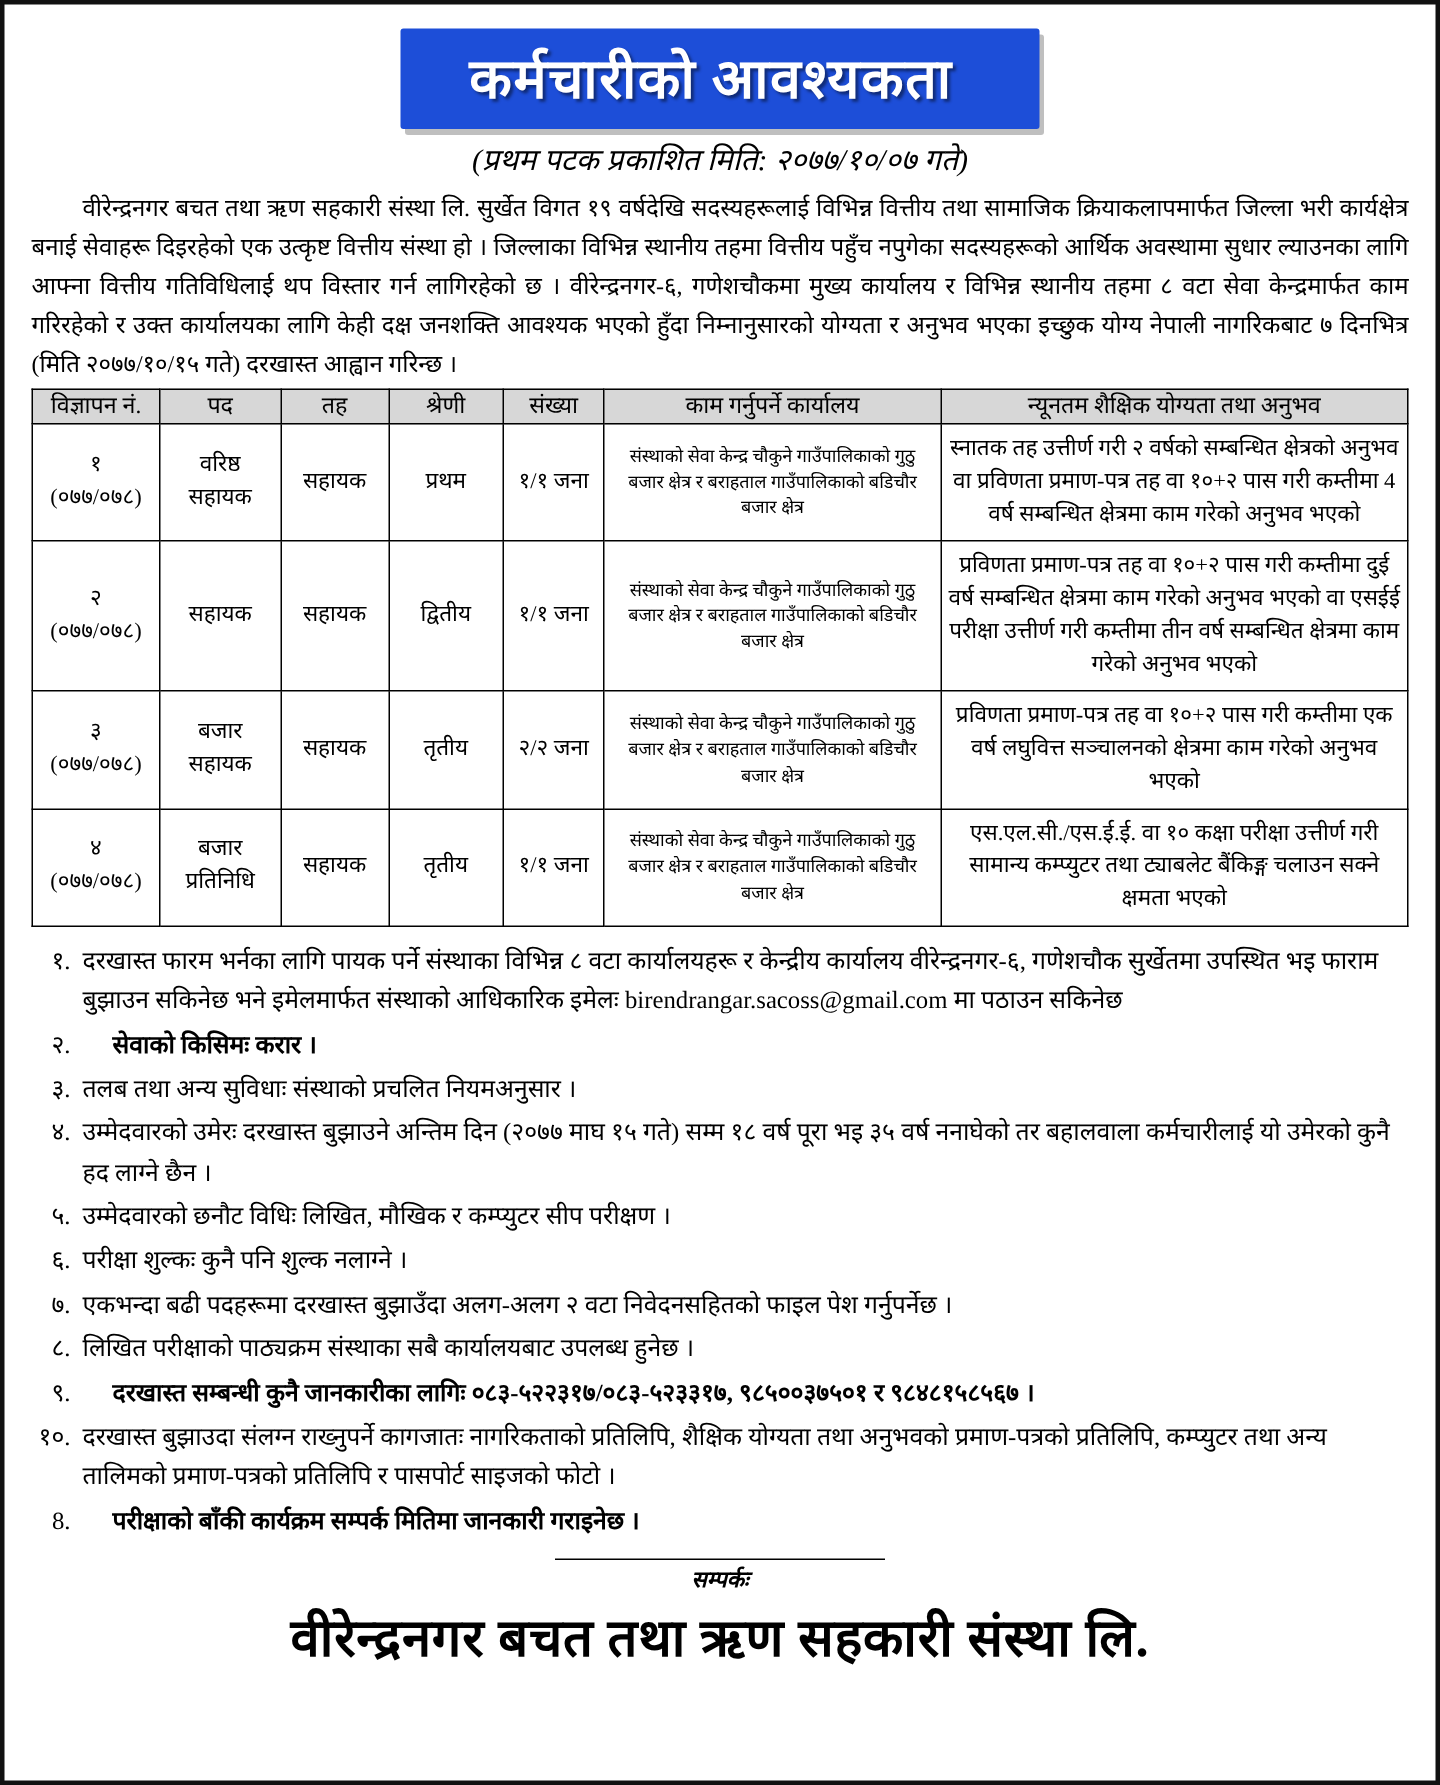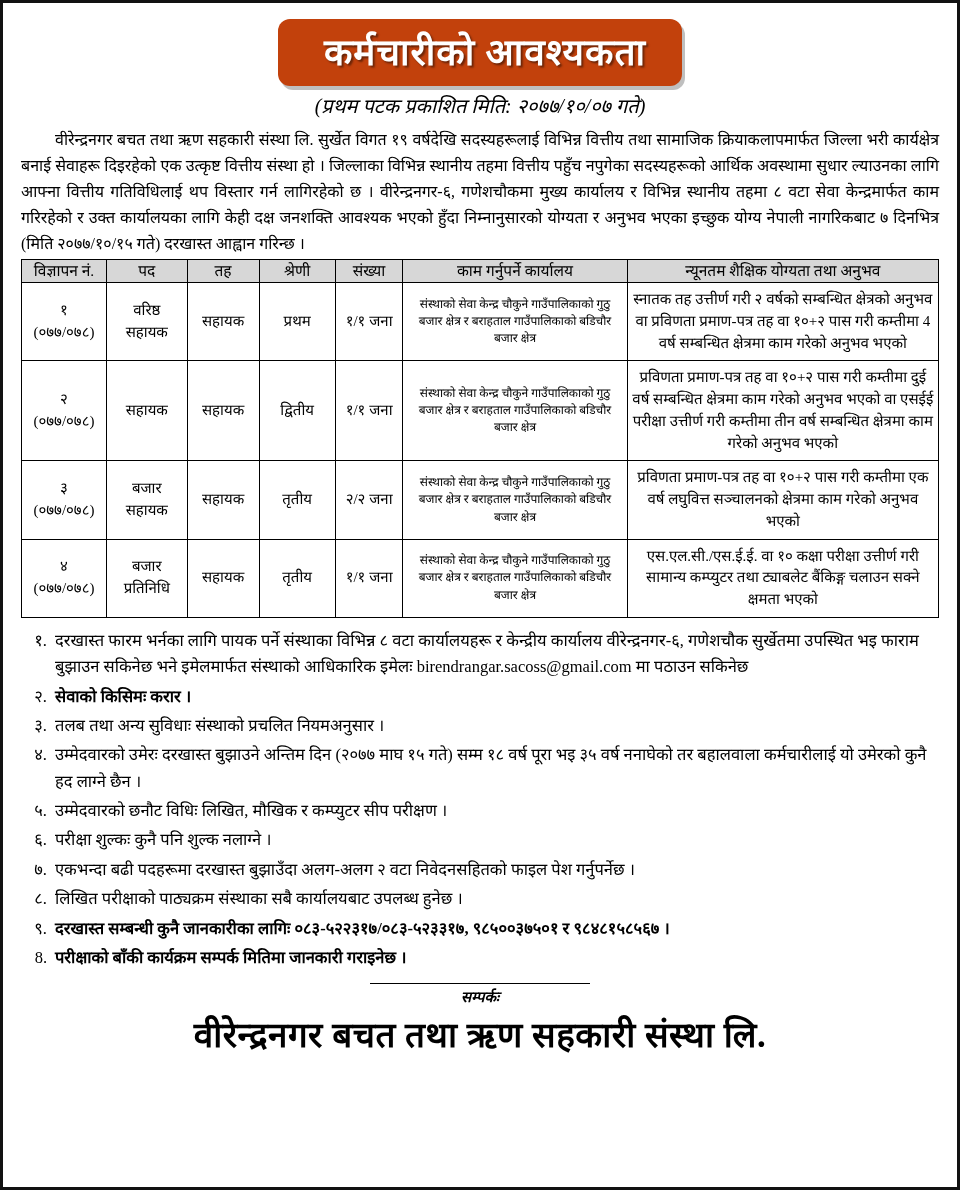--- a/index.html
+++ b/index.html
@@ -19,23 +19,23 @@
     background:#fff;
   }
   
   .banner-wrap{
     display:flex;
     justify-content:center;
     margin:6px 0 2px 0;
   }
   .banner{
     position:relative;
-    background:#c2410c;
-    border-radius:12px;
-    padding:6px 36px 10px 46px;
+    background:#1d4ed8;
+    border-radius:2px;
+    padding:6px 58px 10px 46px;
     box-shadow:3px 4px 0 rgba(0,0,0,0.25);
   }
   .banner-title{
     font-family:"Liberation Serif", serif;
     font-weight:bold;
     font-size:37px;
     color:#ffffff;
     letter-spacing:1px;
     text-shadow:2px 2px 2px rgba(0,0,0,0.45);
     white-space:nowrap;
@@ -108,21 +108,21 @@
   ol.notes li .idx{
     flex:0 0 26px;
     text-align:right;
     padding-right:8px;
     white-space:nowrap;
   }
   ol.notes li .txt{
     flex:1 1 auto;
     text-align:left;
   }
-  .b{font-weight:bold;}
+  .b{font-weight:bold;margin-left:20px;}
   
   .contact-label{
     text-align:center;
     font-size:15px;
     font-weight:bold;
     margin:12px 0 0 0;
     position:relative;
     font-style:italic;
   }
   .contact-label .rule{
@@ -250,20 +250,24 @@
     </li>
     <li>
       <span class="idx">८.</span>
       <span class="txt">लिखित परीक्षाको पाठ्यक्रम संस्थाका सबै कार्यालयबाट उपलब्ध हुनेछ ।</span>
     </li>
     <li>
       <span class="idx">९.</span>
       <span class="txt b">दरखास्त सम्बन्धी कुनै जानकारीका लागिः ०८३-५२२३१७/०८३-५२३३१७, ९८५००३७५०१ र ९८४८१५८५६७ ।</span>
     </li>
     <li>
+      <span class="idx">१०.</span>
+      <span class="txt">दरखास्त बुझाउदा संलग्न राख्नुपर्ने कागजातः नागरिकताको प्रतिलिपि, शैक्षिक योग्यता तथा अनुभवको प्रमाण-पत्रको प्रतिलिपि, कम्प्युटर तथा अन्य तालिमको प्रमाण-पत्रको प्रतिलिपि र पासपोर्ट साइजको फोटो ।</span>
+    </li>
+    <li>
       <span class="idx">8.</span>
       <span class="txt b">परीक्षाको बाँकी कार्यक्रम सम्पर्क मितिमा जानकारी गराइनेछ ।</span>
     </li>
   </ol>
 
   <div class="contact-label">
     <span class="rule"></span>
     <span>सम्पर्कः</span>
   </div>
   <div class="org">वीरेन्द्रनगर बचत तथा ऋण सहकारी संस्था लि.</div>

